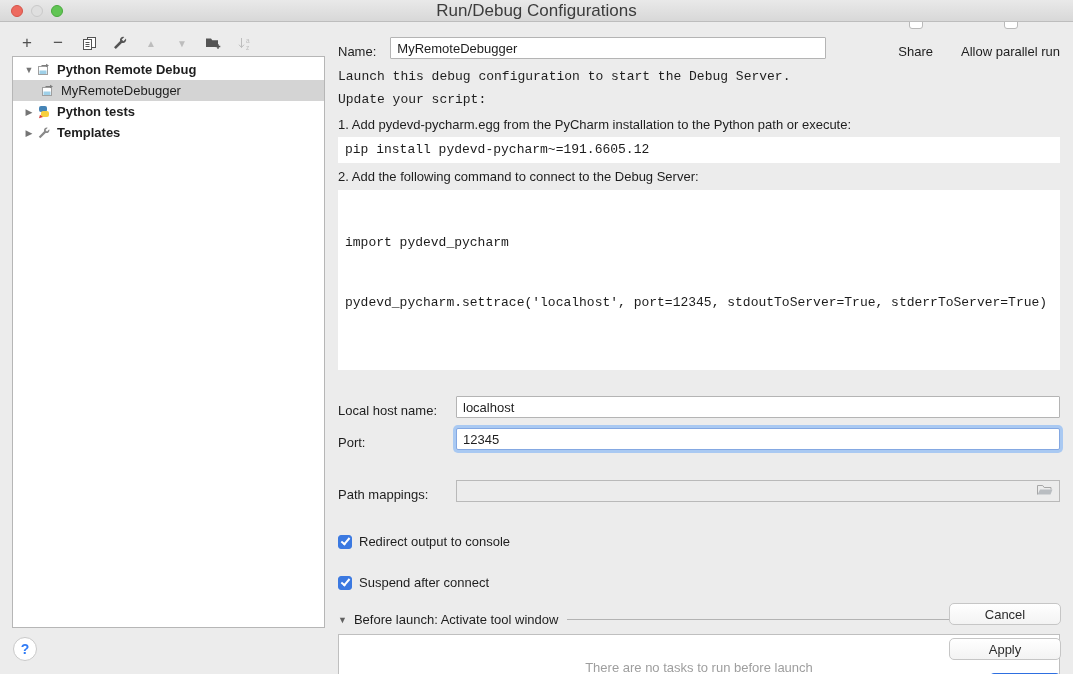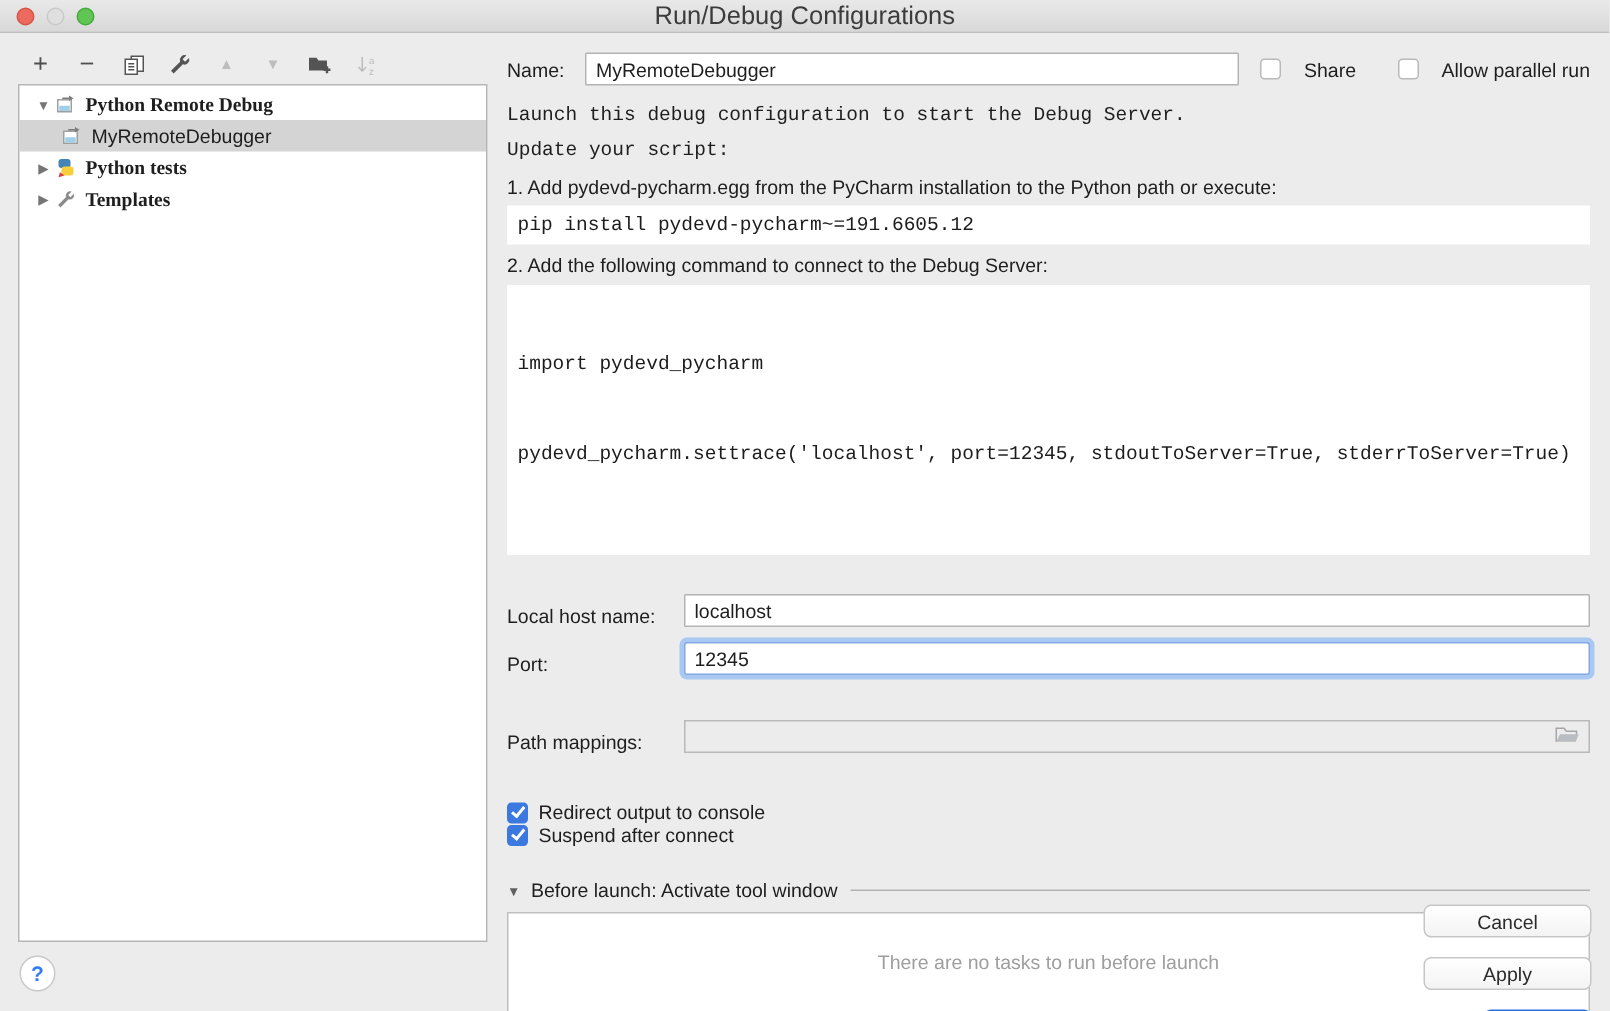--- a/index.html
+++ b/index.html
@@ -22,50 +22,50 @@
   .left-col { width:325px; flex:0 0 325px; display:flex; flex-direction:column; padding:8px 0 0 12px; }
   .tree-toolbar { height:26px; display:flex; align-items:center; gap:13px; padding:0 4px 0 6px; }
   .tbtn { width:18px; height:18px; display:flex; align-items:center; justify-content:center; font-size:17px; color:#4f4f4f; cursor:default; }
   .tbtn.dis { color:#bdbdbd; }
   .tbtn.tri { font-size:10px; }
   .tree-panel { flex:1; background:#fff; border:1px solid #b6b6b6; overflow:hidden; font-size:13px; color:#1e1e1e; padding-top:2px; }
   .trow { height:21px; display:flex; align-items:center; padding-left:8px; white-space:nowrap; }
   .trow .caret { width:16px; font-size:9px; color:#757575; text-align:center; flex:0 0 16px; }
   .trow .ticon { width:18px; display:flex; align-items:center; flex:0 0 18px; }
   .trow .tlabel { padding-left:2px; }
-  .trow.bold .tlabel { font-weight:bold;font-family:Liberation Serif, serif; }
+  .trow.bold .tlabel { font-weight:bold; }
   .trow.selected { background:#d4d4d4; }
   .trow.child { padding-left:28px; }
 
   
   .main-col { flex:1; padding:11px 13px 0 13px; min-width:0; font-size:13px; color:#1e1e1e; }
 
-  .name-row { display:flex; align-items:center; height:26px; }
+  .name-row { display:flex; align-items:flex-end; height:26px; }
   .name-row .lbl { margin-right:14px; }
   .tf { height:22px; border:1px solid #b4b4b4; background:#fff; font-family:"Liberation Sans",sans-serif; font-size:13px; padding:0 6px; color:#1e1e1e; border-radius:1px; outline:none; }
   .name-input { width:436px; }
   .spacer { flex:1; }
 
-  .cbgroup { display:flex; align-items:center; gap:15px; }
+  .cbgroup { display:flex; align-items:center; gap:15px;flex-direction:column; }
   .cb { width:14px; height:14px; border-radius:3px; background:#fff; border:1px solid #b9b9b9; display:inline-flex; align-items:center; justify-content:center; flex:0 0 14px; }
   .cb.checked { background:#3b79e1; border-color:#3b79e1; }
   .cb.checked::after { content:""; width:3px; height:7px; border:solid #fff; border-width:0 2px 2px 0; transform:rotate(40deg); margin-top:-2px; }
 
   .para { line-height:23px;font-family:Liberation Mono, monospace; }
   .step { margin-top:2px; line-height:23px; }
   .code { font-family:Liberation Mono, monospace; font-size:13px; background:#fff; padding:3px 7px; line-height:20px; color:#1c1c1c; white-space:pre; overflow:hidden; }
   .code.tall { padding-bottom:17px; margin-top:2px; }
 
   .form-row { display:flex; align-items:flex-end; margin-top:10px; }
   .form-row .flbl { width:118px; flex:0 0 118px; }
   .form-row .tf { flex:1; }
   .tf.focused { border:1px solid #84a8e2; box-shadow:0 0 0 3px #a9c9f2; border-radius:2px; }
   .pm-field { flex:1; height:22px; border:1px solid #b9b9b9; background:#ececec; display:flex; align-items:center; justify-content:flex-end; padding-right:5px; }
 
-  .cb-row { display:flex; align-items:center; gap:7px; margin-top:0; }
+  .cb-row { display:flex; align-items:center; gap:7px; margin-top:26px; }
 
   .bl-header { display:flex; align-items:center; margin-top:22px; }
   .bl-header .arrow { font-size:9px; color:#616161; margin-right:7px; }
   .bl-header .bl-line { flex:1; border-top:1px solid #b3b3b3; margin-left:9px; }
 
   .task-box { margin-top:7px; height:67px; background:#fff; border:1px solid #bfbfbf; display:flex; align-items:center; justify-content:center; }
   .task-empty { color:#9e9e9e; }
 
   
   .footer { height:46px; flex:0 0 46px; display:flex; align-items:center; padding:0 12px 4px 13px; }

